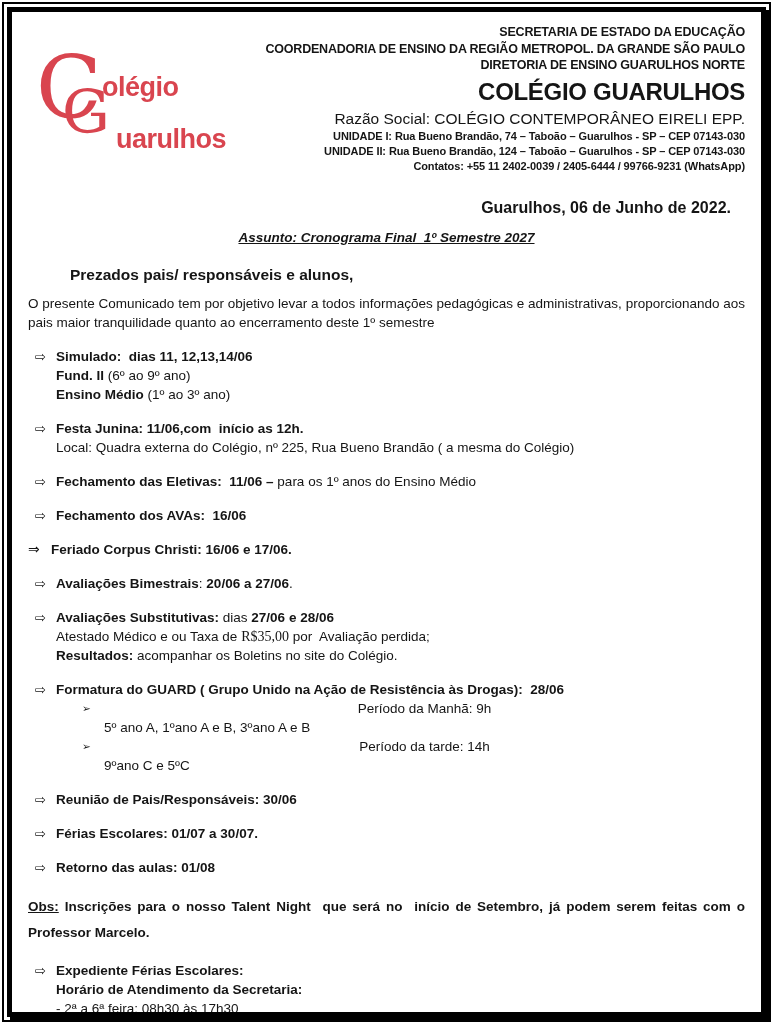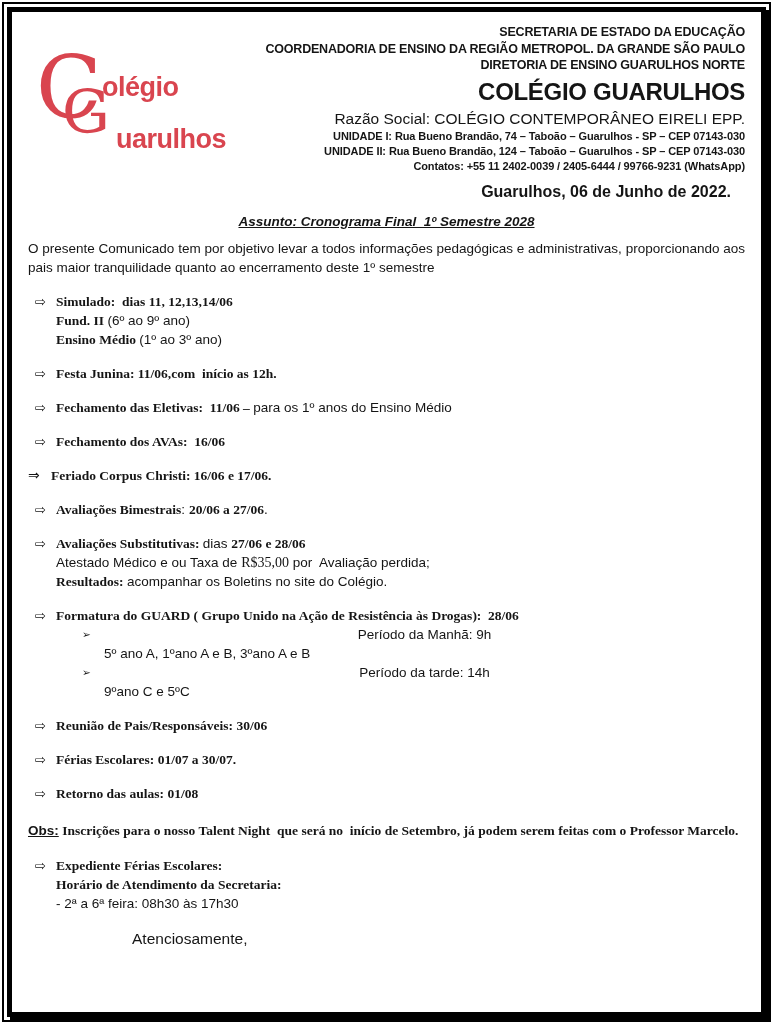--- a/index.html
+++ b/index.html
@@ -35,37 +35,37 @@
   .logo .logo-word{position:absolute;font-weight:bold;font-size:27px;letter-spacing:-0.5px;}
   .logo .w1{left:66px;top:14px;}
   .logo .w2{left:80px;top:66px;}
   
   .hdr{text-align:right;padding-top:2px;}
   .hdr-small{font-size:12.5px;font-weight:bold;line-height:16.5px;letter-spacing:-0.2px;}
   .school{font-size:24px;font-weight:bold;line-height:31px;margin-top:2px;letter-spacing:-0.3px;}
   .razao{font-size:15.5px;line-height:20px;margin-top:2px;}
   .unit,.contact{font-size:11px;font-weight:bold;line-height:15px;letter-spacing:-0.1px;}
   
-  .date{margin-top:9px;text-align:right;padding-right:14px;font-size:16px;font-weight:bold;white-space:pre-wrap;}
+  .date{margin-top:25px;text-align:right;padding-right:14px;font-size:16px;font-weight:bold;white-space:pre-wrap;}
   .subject{margin-top:13px;text-align:center;font-size:13.5px;font-weight:bold;font-style:italic;text-decoration:underline;white-space:pre-wrap;}
   .greeting{margin-top:21px;margin-left:42px;font-size:15.5px;font-weight:bold;}
   .intro{margin:10px 0 0 0;font-size:13.5px;line-height:19px;text-align:justify;}
   .list{margin-top:3px;}
   .item{display:flex;margin-top:15px;align-items:flex-start;}
   .bullet{flex:0 0 28px;width:28px;box-sizing:border-box;padding-left:7px;font-size:13px;line-height:19px;font-family:"DejaVu Sans",sans-serif;}
   .item.flush .bullet{flex-basis:23px;width:23px;padding-left:0;font-size:14px;}
   .item-lines{flex:1;}
   .line{font-size:13.5px;line-height:19px;white-space:pre-wrap;}
   .line.sub{display:flex;white-space:normal;}
   .subbullet{flex:0 0 22px;width:22px;margin-left:26px;font-size:10.5px;line-height:19px;font-family:"DejaVu Sans",sans-serif;}
   .subline{flex:1;white-space:pre-wrap;text-align:center;}
   .line.subtext{margin-left:48px;}
-  .obs{margin:17px 0 0 0;font-size:13.5px;line-height:21px;font-weight:bold;text-align:justify;white-space:pre-wrap;}
+  .obs{margin:17px 0 0 0;font-size:13.5px;line-height:26px;font-weight:bold;text-align:justify;white-space:pre-wrap;}
   .seg{white-space:pre-wrap;}
-  .sg-b{font-weight:bold;font-family:Liberation Serif, serif;}
+  .sg-b{font-weight:bold;}
   .sg-r{font-weight:normal;}
   .sg-serif{font-weight:normal;font-family:"Liberation Serif","DejaVu Serif",serif;font-size:14px;}
   .sg-bu{font-weight:bold;text-decoration:underline;}
   .closing{margin-top:17px;margin-left:104px;font-size:15.5px;}
 </style>
 </head>
 <body>
 
 <div class="page-outer">
   <div class="page-inner">
@@ -82,38 +82,40 @@
       <div class="hdr-small">COORDENADORIA DE ENSINO DA REGIÃO METROPOL. DA GRANDE SÃO PAULO</div>
       <div class="hdr-small">DIRETORIA DE ENSINO GUARULHOS NORTE</div>
       <div class="school">COLÉGIO GUARULHOS</div>
       <div class="razao">Razão Social: COLÉGIO CONTEMPORÂNEO EIRELI EPP.</div>
       <div class="unit">UNIDADE I: Rua Bueno Brandão, 74 – Taboão – Guarulhos - SP – CEP 07143-030</div>
       <div class="unit">UNIDADE II: Rua Bueno Brandão, 124 – Taboão – Guarulhos - SP – CEP 07143-030</div>
       <div class="contact">Contatos: +55 11 2402-0039 / 2405-6444 / 99766-9231 (WhatsApp)</div>
     </div>
 
     <div class="date">Guarulhos, 06 de Junho de 2022.</div>
-    <div class="subject">Assunto: Cronograma Final  1º Semestre 2028</div>
+    <div class="subject">Assunto: Cronograma Final  1º Semestre 2027</div>
+    <div class="greeting">Prezados pais/ responsáveis e alunos,</div>
     <p class="intro">O presente Comunicado tem por objetivo levar a todos informações pedagógicas e administrativas, proporcionando aos pais maior tranquilidade quanto ao encerramento deste 1º semestre</p>
 
     <div class="list">
 
       <div class="item">
         <span class="bullet">⇨</span>
         <div class="item-lines">
           <div class="line"><span class="seg sg-b">Simulado:  dias 11, 12,13,14/06</span></div>
           <div class="line"><span class="seg sg-b">Fund. II </span><span class="seg sg-r">(6º ao 9º ano)</span></div>
           <div class="line"><span class="seg sg-b">Ensino Médio </span><span class="seg sg-r">(1º ao 3º ano)</span></div>
         </div>
       </div>
 
       <div class="item">
         <span class="bullet">⇨</span>
         <div class="item-lines">
           <div class="line"><span class="seg sg-b">Festa Junina: 11/06,com  início as 12h.</span></div>
+          <div class="line"><span class="seg sg-r">Local: Quadra externa do Colégio, nº 225, Rua Bueno Brandão ( a mesma do Colégio)</span></div>
         </div>
       </div>
 
       <div class="item">
         <span class="bullet">⇨</span>
         <div class="item-lines">
           <div class="line"><span class="seg sg-b">Fechamento das Eletivas:  11/06 – </span><span class="seg sg-r">para os 1º anos do Ensino Médio</span></div>
         </div>
       </div>
 

